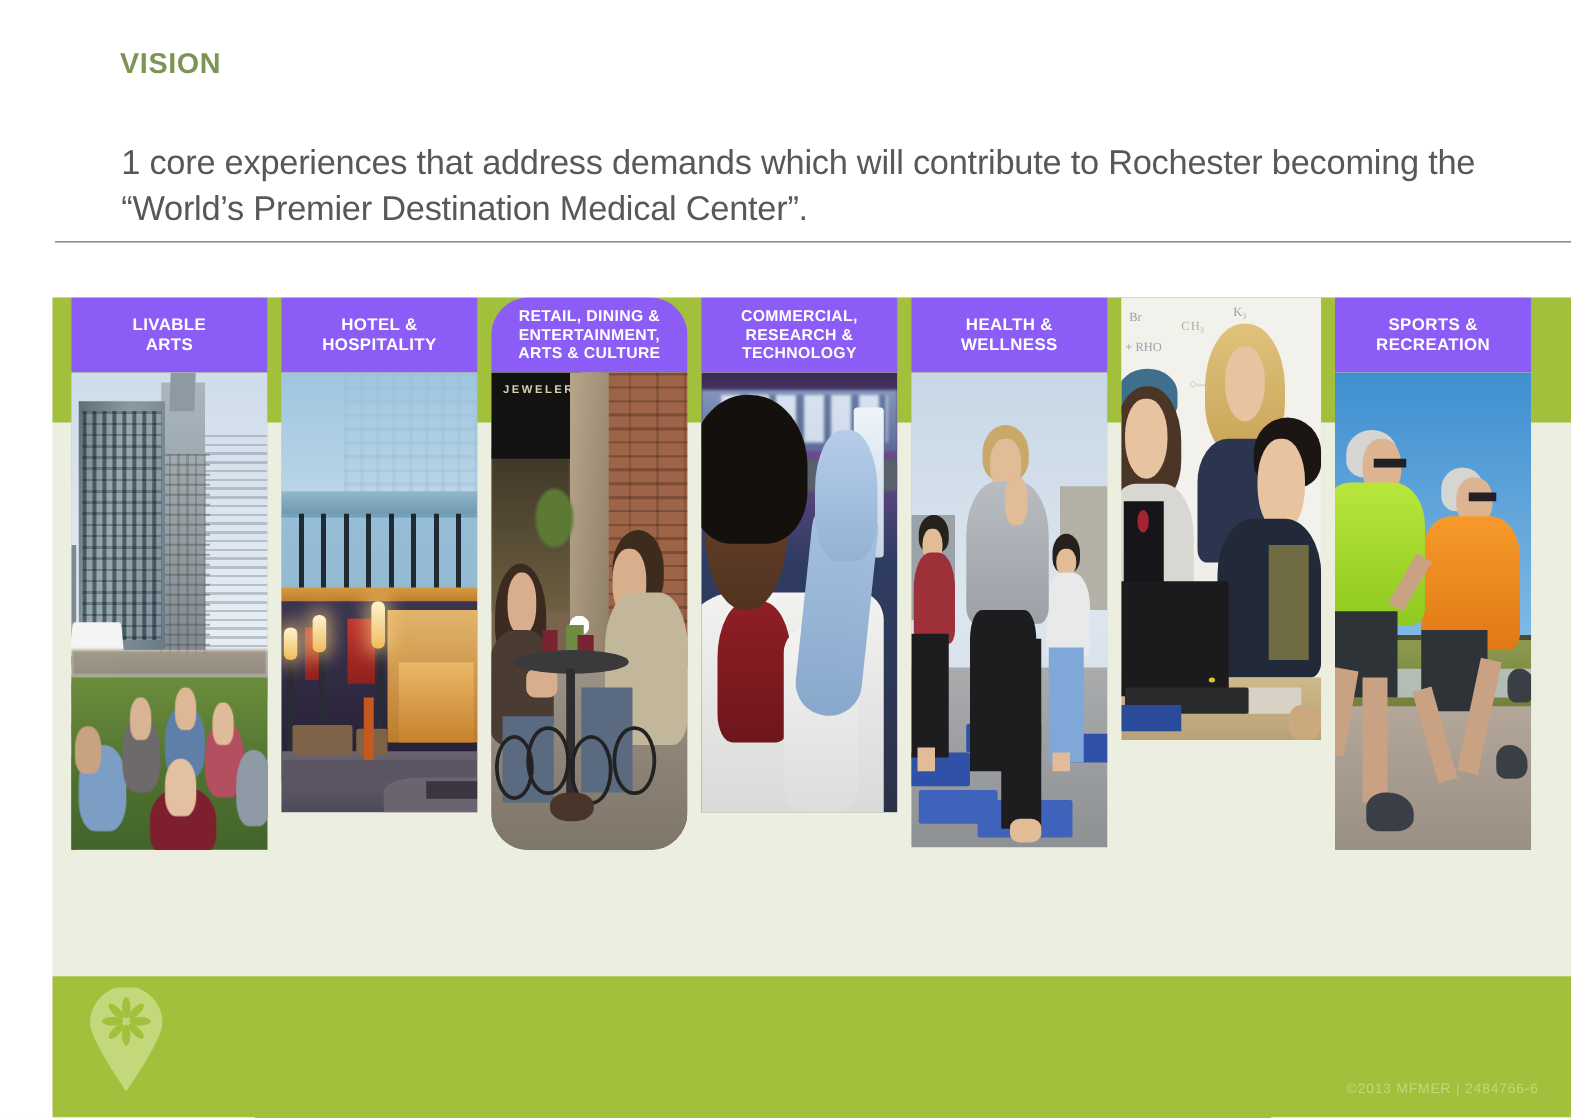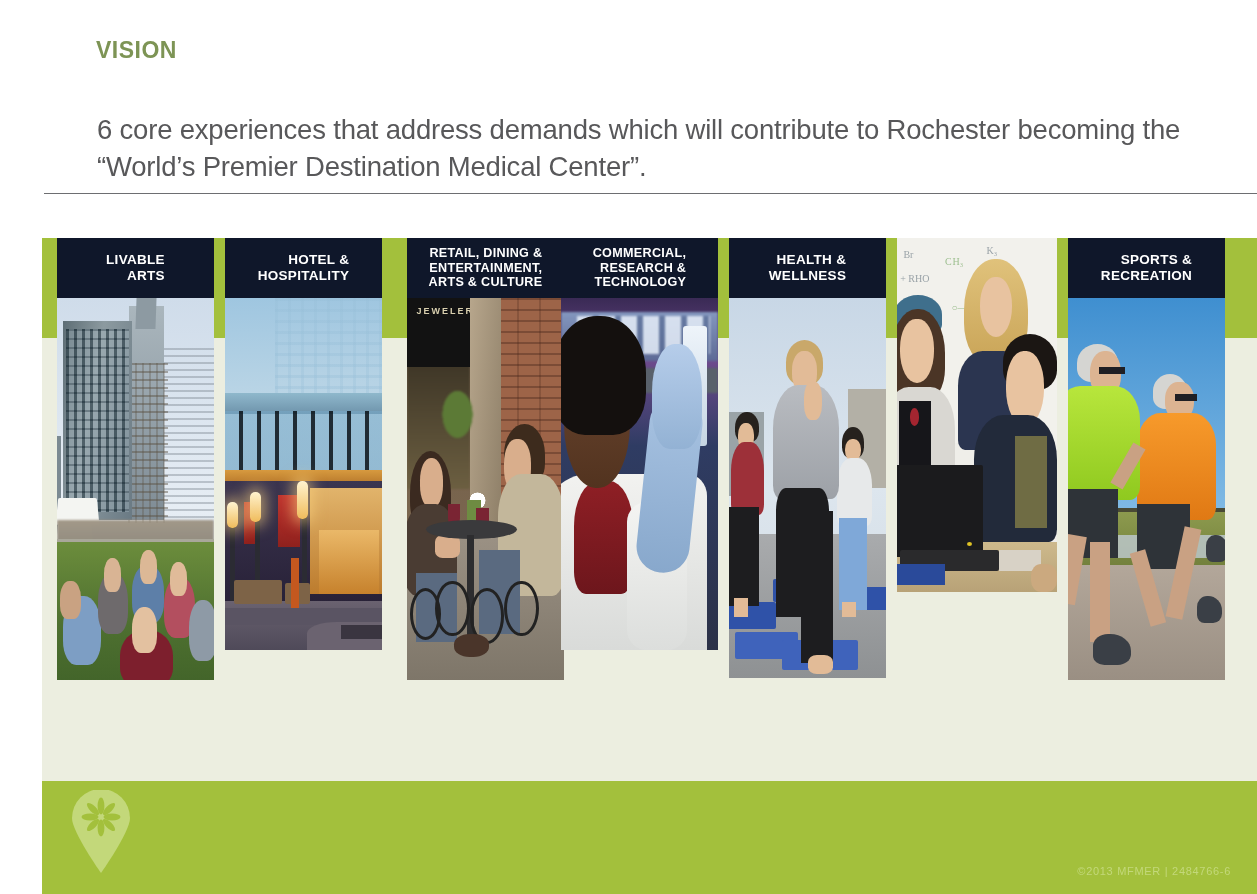--- a/index.html
+++ b/index.html
@@ -73,26 +73,26 @@
     width: 1215px;
     height: 543px;
   }
   .column {
     position: absolute;
     top: 0;
     overflow: hidden;
   }
   .col-header {
     height: 60px;
-    background: #0f172a;
+    background: #8b5cf6;
     color: #ffffff;
     display: flex;
     align-items: center;
     justify-content: center;
-    text-align: right;
+    text-align: center;
     font-size: 13.5px;
     font-weight: bold;
     letter-spacing: 0.3px;
     line-height: 1.22;
     padding: 0 3px;
     box-sizing: border-box;
   }
   .col-header.three-line { font-size: 12.6px; line-height: 1.18; }
   .col-photo {
     position: relative;
@@ -257,21 +257,21 @@
   .c7-shoe { background:#3a3f46; border-radius:40% 55% 35% 30%; }
   .c7-glasses { background:#1f1f24; }
 
   .blur-soft { filter: blur(1.1px); }
 </style>
 </head>
 <body>
 
 <div id="slide-header">
   <div id="page-title">VISION</div>
-  <div id="subtitle">6 core experiences that address demands which will contribute to Rochester becoming the “World’s Premier Destination Medical Center”.</div>
+  <div id="subtitle">1 core experiences that address demands which will contribute to Rochester becoming the “World’s Premier Destination Medical Center”.</div>
   <div id="title-rule"></div>
 </div>
 
 <div id="vision-panel">
   <div id="panel-green-band"></div>
 
   <div id="columns">
 
     <div class="column" style="left:15px; width:157px; height:442px;">
       <div class="col-header">
@@ -344,21 +344,21 @@
         <div class="c2-plaza"></div>
         <div class="c2-planter" style="left:6%;  top:80%; width:30%; height:7%;"></div>
         <div class="c2-planter" style="left:38%; top:81%; width:16%; height:6%;"></div>
         <div style="left:42%; top:74%; width:5%; height:14%; background:#c4581f;"></div>
         <div style="left:0; top:88%; width:100%; height:5%; background:#5a5463;"></div>
         <div style="left:52%; top:92%; width:48%; height:8%; background:#6b6370; border-radius:40% 0 0 0;"></div>
         <div style="left:74%; top:93%; width:26%; height:4%; background:#3a3540;"></div>
       </div>
     </div>
 
-    <div class="column" style="left:365px; width:157px; height:442px;">
+    <div class="column" style="left:351px; width:157px; height:442px;border-radius:30px;">
       <div class="col-header three-line">
         <span>
           <span>RETAIL, DINING &amp;</span><br>
           <span>ENTERTAINMENT,</span><br>
           <span>ARTS &amp; CULTURE</span>
         </span>
       </div>
       <div class="col-photo" style="height:382px;" title="outdoor cafe">
         <div class="sky c3-bg"></div>
         <div class="c3-window blur-soft"></div>

